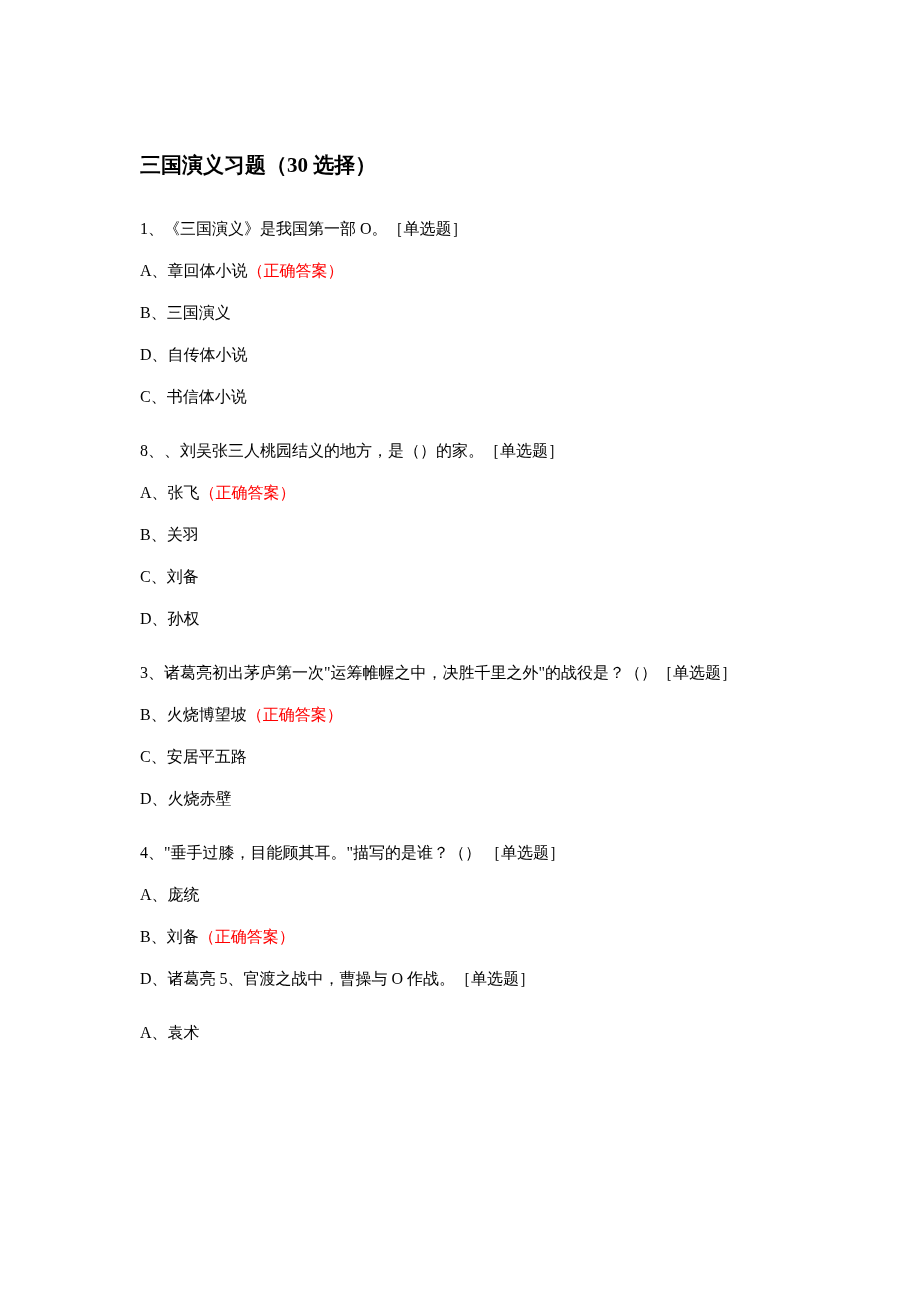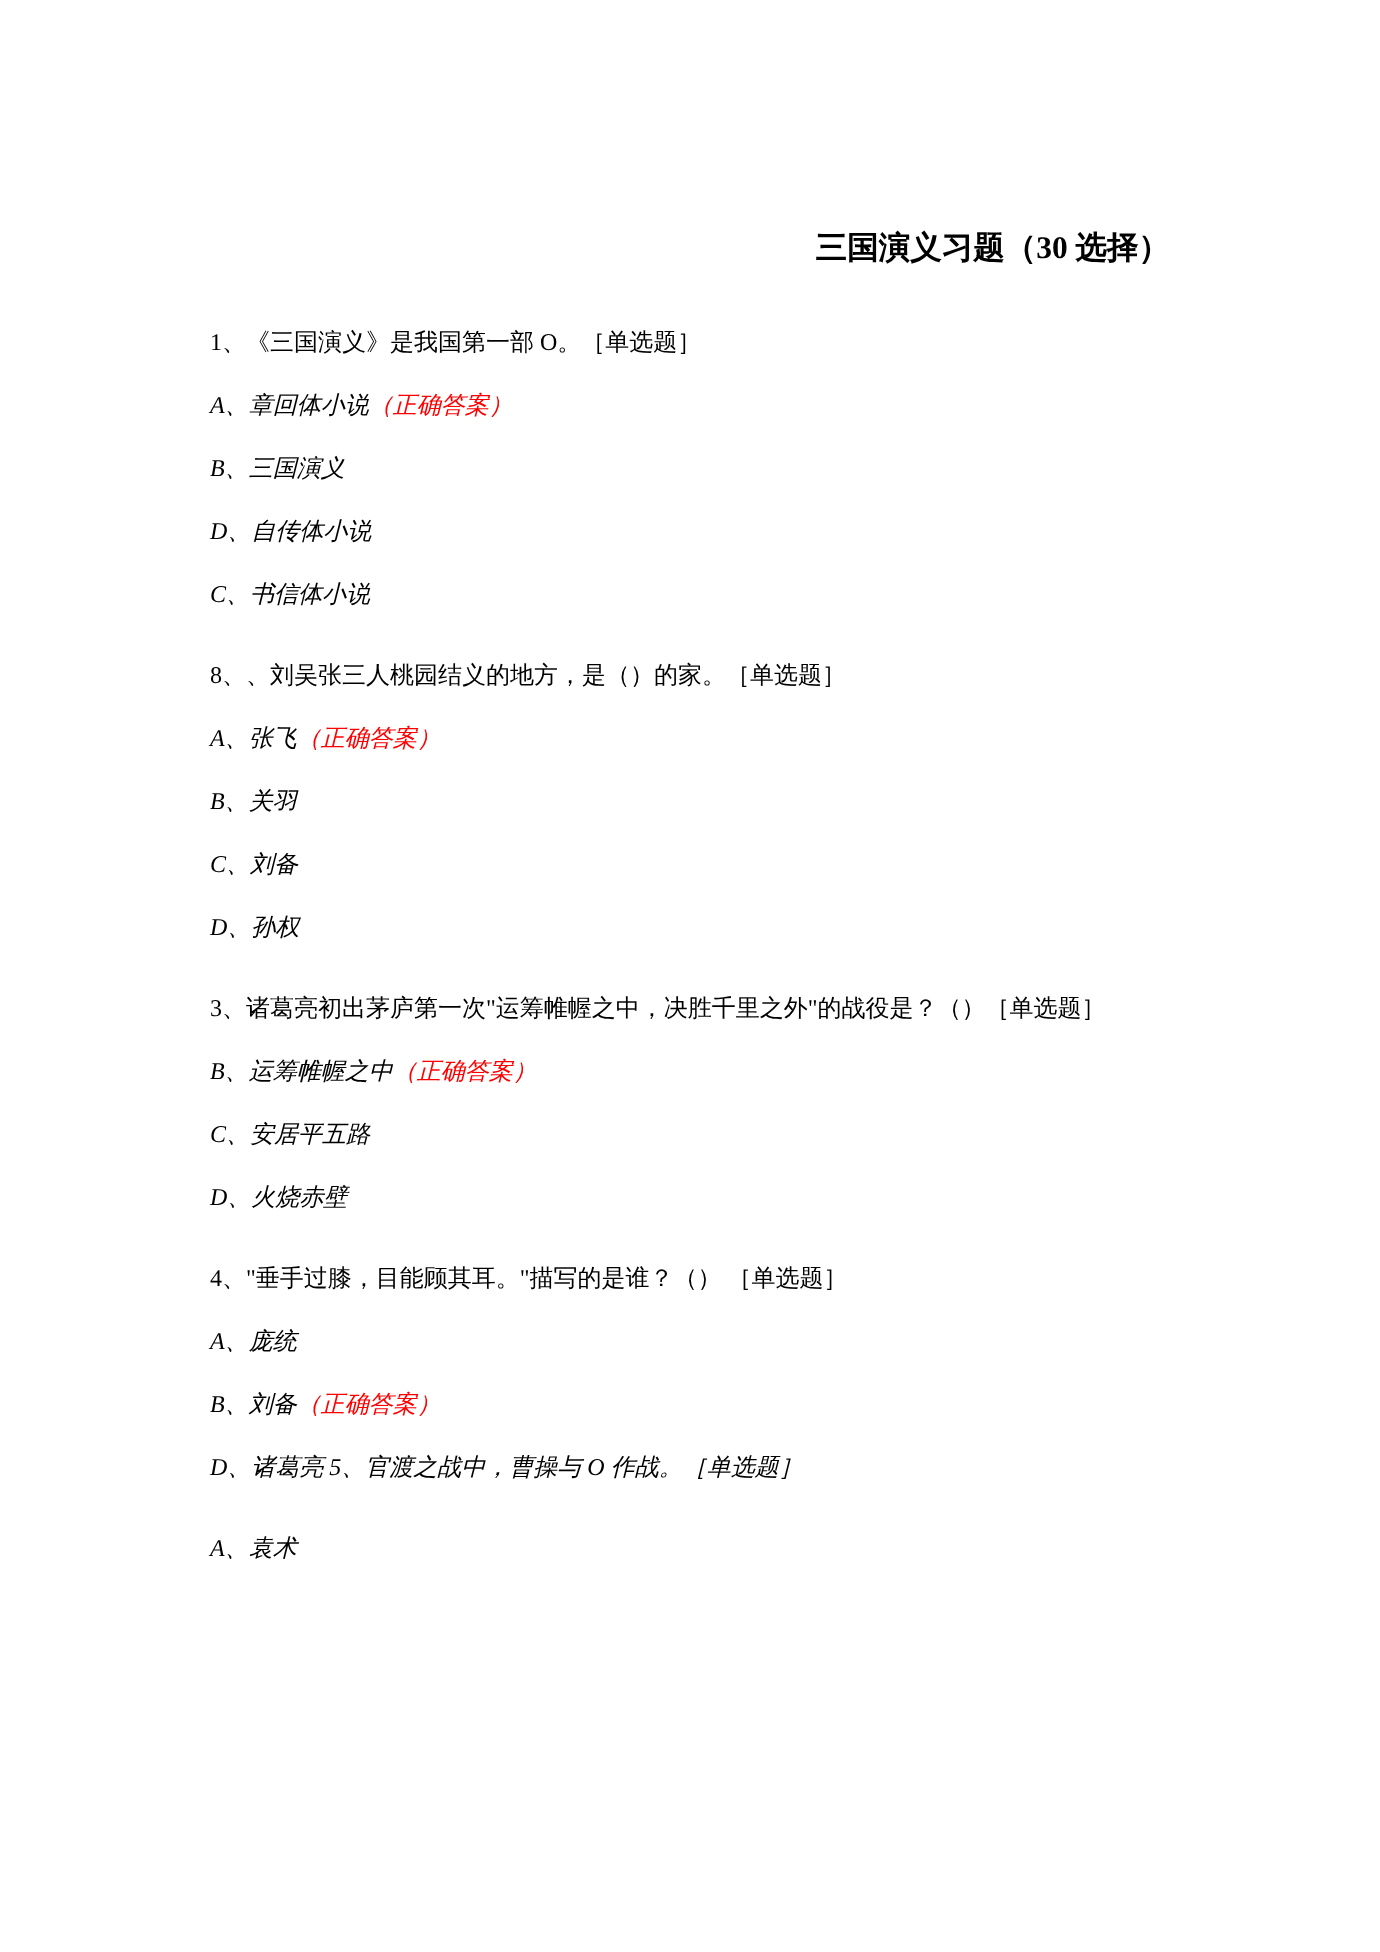--- a/index.html
+++ b/index.html
@@ -7,35 +7,34 @@
       font-size: 16px;
       line-height: 1.5;
       color: #000;
       background: #fff;
       margin: 0;
       padding: 150px 140px 80px 140px;
       width: 920px;
       box-sizing: border-box;
     }
     .title {
-      text-align: right;
+      text-align: left;
       font-size: 21px;
       font-weight: bold;
       margin-bottom: 35px;
       font-family: "SimSun", "宋体", serif;
     }
     .question-block {
       margin-bottom: 30px;
     }
     .question-text {
       margin-bottom: 18px;
     }
     .option {
       margin-bottom: 18px;
-      font-style: italic;
     }
     .correct {
       color: #ff0000;
     }
     .last-option {
       margin-bottom: 0;
     }
   </style>
 </head>
 <body>
@@ -52,21 +51,21 @@
     </div>
     <div class="question-block">
       <div class="question-text">8、、刘吴张三人桃园结义的地方，是（）的家。［单选题］</div>
       <div class="option"><span>A、</span><span>张飞</span><span class="correct">（正确答案）</span></div>
       <div class="option"><span>B、</span><span>关羽</span></div>
       <div class="option"><span>C、</span><span>刘备</span></div>
       <div class="option"><span>D、</span><span>孙权</span></div>
     </div>
     <div class="question-block">
       <div class="question-text">3、诸葛亮初出茅庐第一次"运筹帷幄之中，决胜千里之外"的战役是？（）［单选题］</div>
-      <div class="option"><span>B、</span><span>运筹帷幄之中</span><span class="correct">（正确答案）</span></div>
+      <div class="option"><span>B、</span><span>火烧博望坡</span><span class="correct">（正确答案）</span></div>
       <div class="option"><span>C、</span><span>安居平五路</span></div>
       <div class="option"><span>D、</span><span>火烧赤壁</span></div>
     </div>
     <div class="question-block">
       <div class="question-text">4、"垂手过膝，目能顾其耳。"描写的是谁？（） ［单选题］</div>
       <div class="option"><span>A、</span><span>庞统</span></div>
       <div class="option"><span>B、</span><span>刘备</span><span class="correct">（正确答案）</span></div>
       <div class="option"><span>D、</span><span>诸葛亮 5、官渡之战中，曹操与 O 作战。［单选题］</span></div>
     </div>
     <div class="option last-option"><span>A、</span><span>袁术</span></div>

